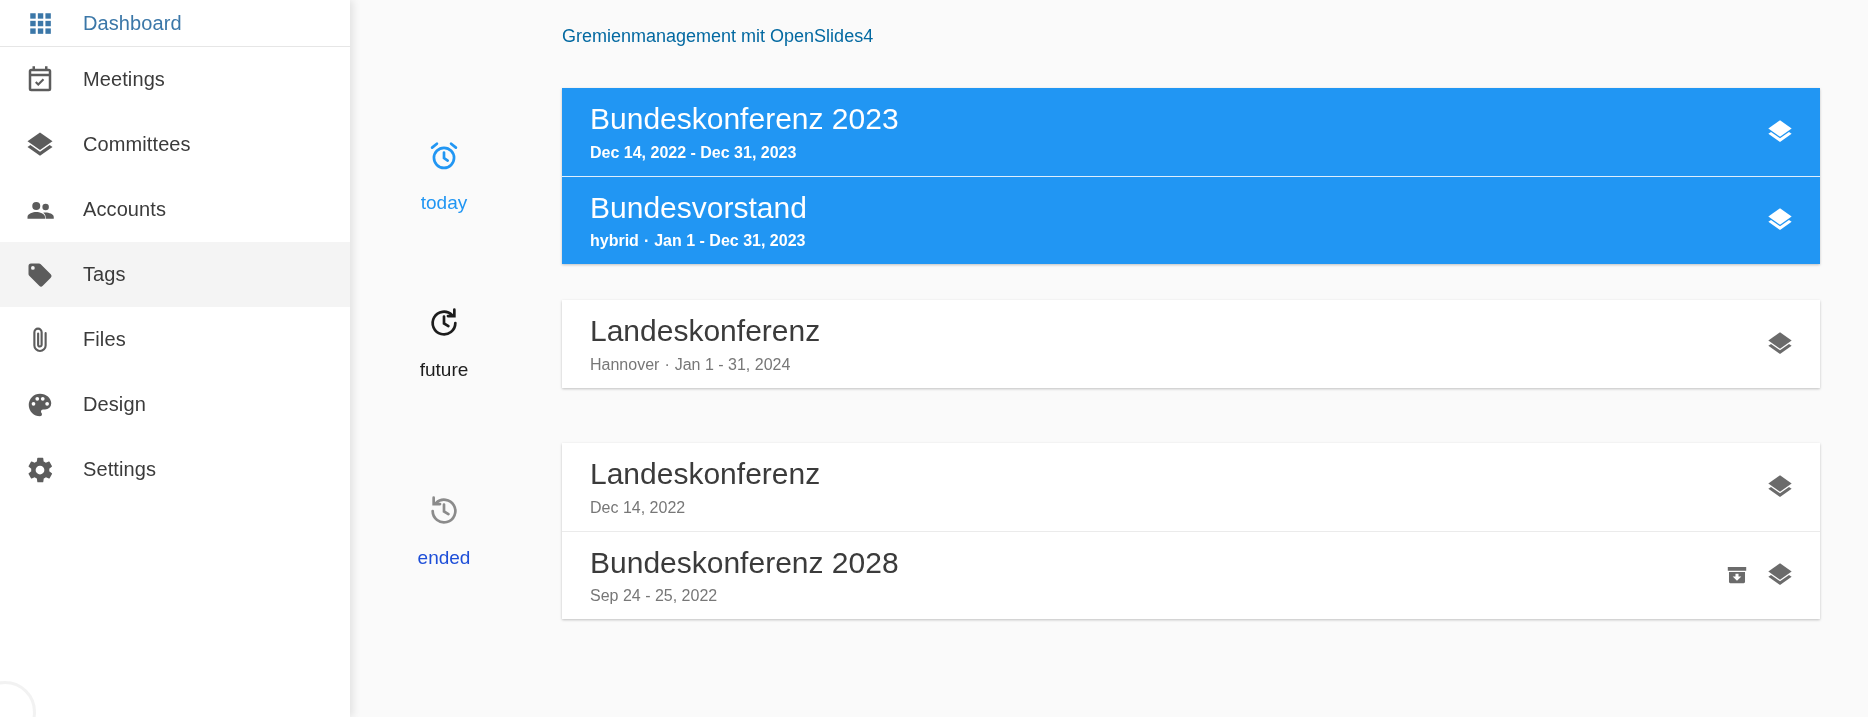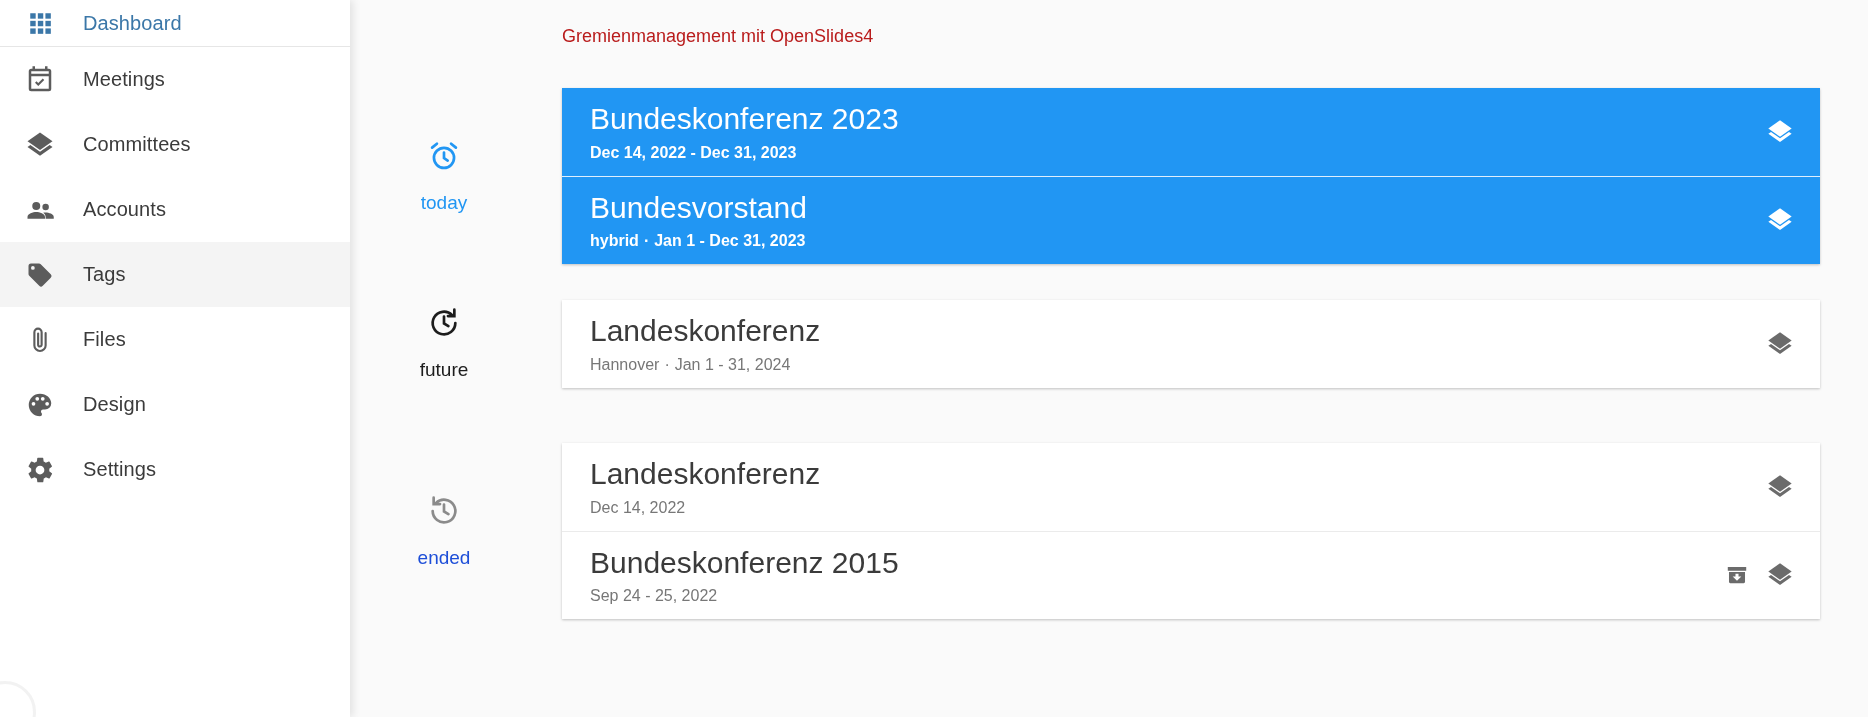--- a/index.html
+++ b/index.html
@@ -70,21 +70,21 @@
     flex: 1 1 auto;
     height: 717px;
     background: #fafafa;
     overflow: hidden;
   }
   .page-subtitle {
     position: absolute;
     left: 212px;
     top: 26px;
     font-size: 18px;
-    color: #b91c1c;
+    color: #0369a1;
     white-space: nowrap;
   }
 
   .group {
     position: absolute;
     left: 0;
     right: 0;
     display: flex;
     align-items: stretch;
   }
@@ -318,21 +318,21 @@
               </div>
               <div class="row-actions">
                 <span class="act"><svg width="28" height="28" viewBox="0 0 24 24" fill="#6b6b6b">
                     <path d="M12 2 2 9l10 7 10-7-10-7z"></path>
                     <path d="M2 13.5 12 20.5 22 13.5l-2.3-1.6L12 17.3 4.3 11.9 2 13.5z"></path>
                   </svg></span>
               </div>
             </div>
             <div class="row">
               <div class="row-text">
-                <div class="row-title">Bundeskonferenz 2015</div>
+                <div class="row-title">Bundeskonferenz 2028</div>
                 <div class="row-sub"><span>Sep 24 - 25, 2022</span></div>
               </div>
               <div class="row-actions">
                 <span class="act"><svg width="26" height="26" viewBox="0 0 24 24" fill="#6b6b6b">
                     <path d="M3.5 4.5h17v3.6h-17zM4.6 9.3h14.8v9a1.2 1.2 0 0 1-1.2 1.2H5.8a1.2 1.2 0 0 1-1.2-1.2v-9zM12 17.4l4-4h-2.6v-2.6h-2.8v2.6H8l4 4z" fill="#6b6b6b"></path>
                   </svg></span>
                 <span class="act"><svg width="28" height="28" viewBox="0 0 24 24" fill="#6b6b6b">
                     <path d="M12 2 2 9l10 7 10-7-10-7z"></path>
                     <path d="M2 13.5 12 20.5 22 13.5l-2.3-1.6L12 17.3 4.3 11.9 2 13.5z"></path>
                   </svg></span>

